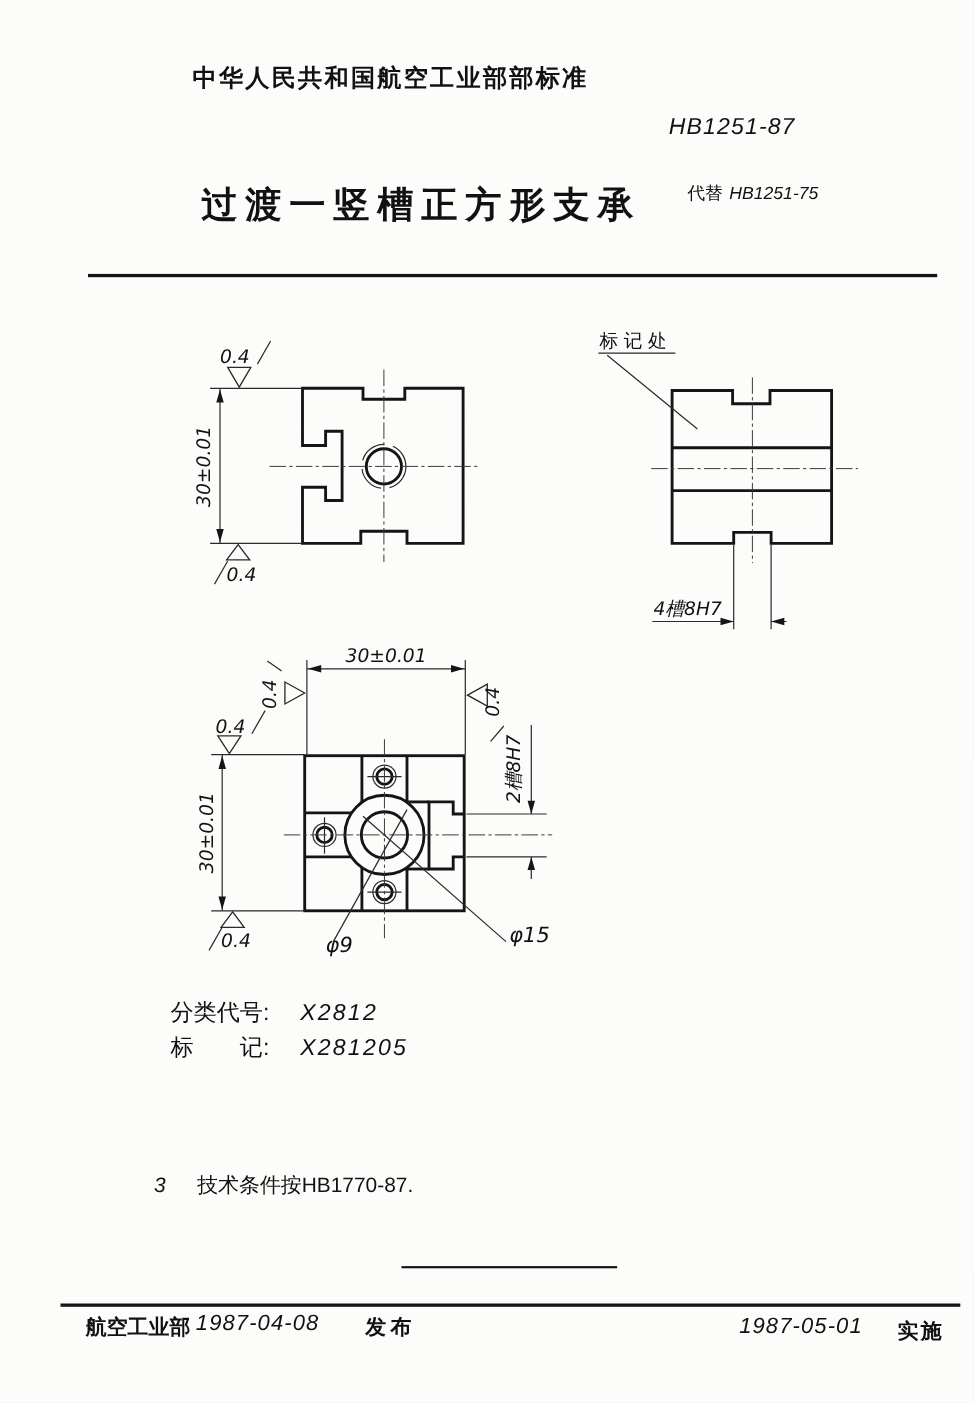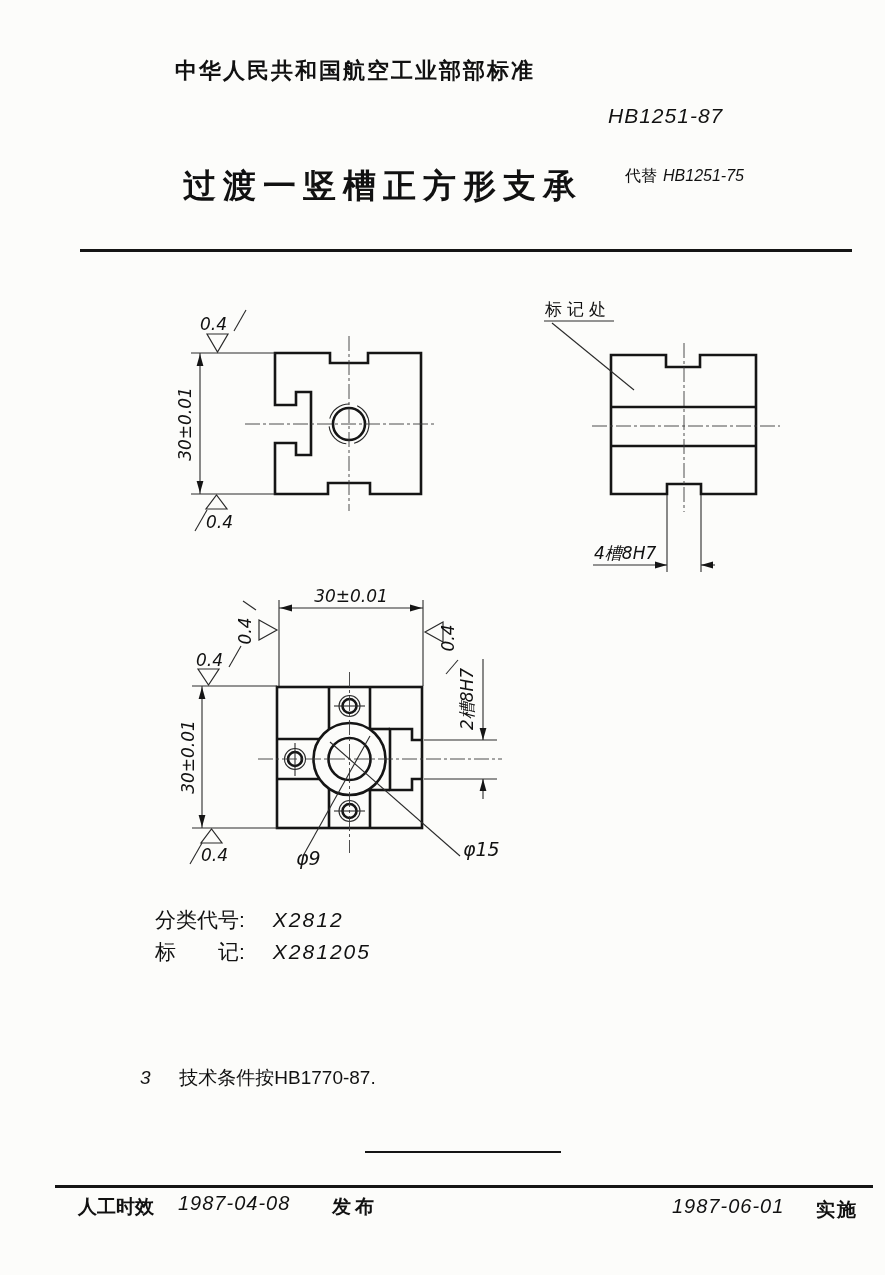--- a/index.html
+++ b/index.html
@@ -211,19 +211,19 @@
   </div>
 
   <div class="abs note" style="top:1065px;">
     <span class="num">3</span>
     <span>技术条件按HB1770-87.</span>
   </div>
 
   <div class="hrule" style="left:365px;top:1151px;width:196px;height:2px;"></div>
   <div class="hrule" style="left:55px;top:1185px;width:818px;height:3px;"></div>
 
-  <div class="abs foot bold" style="left:78px;top:1194px;">人工时效</div>
+  <div class="abs foot bold" style="left:78px;top:1194px;">航空工业部</div>
   <div class="abs foot hand" style="left:178px;top:1192px;">1987-04-08</div>
   <div class="abs foot bold" style="left:332px;top:1194px;letter-spacing:4px;">发布</div>
-  <div class="abs foot hand" style="left:672px;top:1195px;">1987-06-01</div>
+  <div class="abs foot hand" style="left:672px;top:1195px;">1987-05-01</div>
   <div class="abs foot bold" style="left:816px;top:1197px;letter-spacing:2px;">实施</div>
 
 </div>
 
 </body></html>

